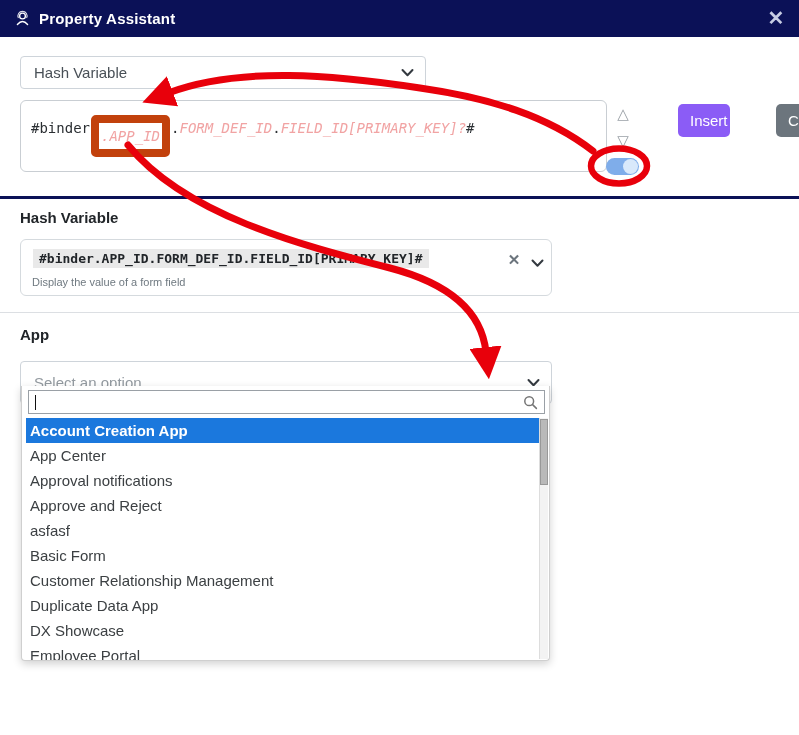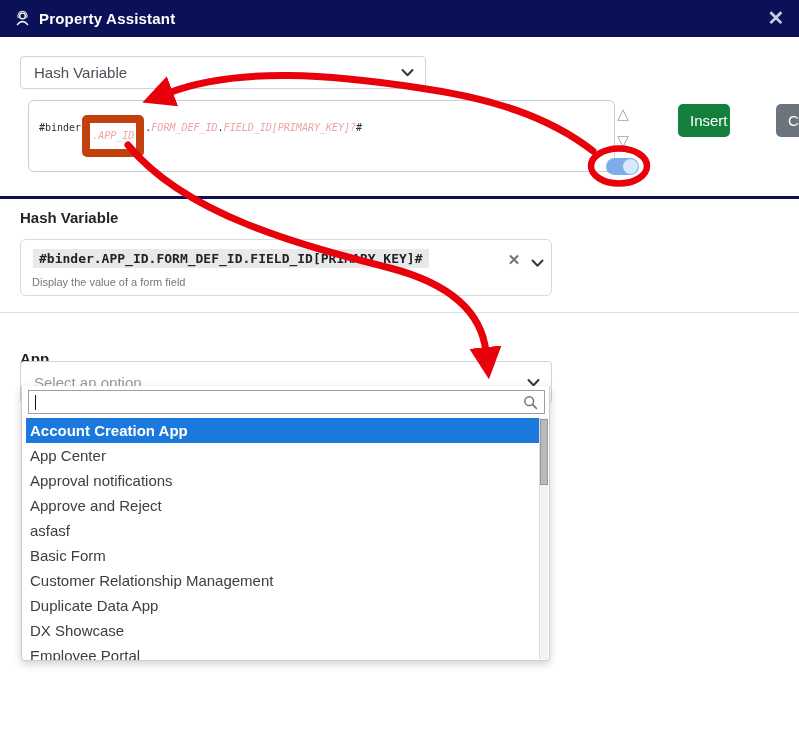--- a/index.html
+++ b/index.html
@@ -18,52 +18,52 @@
 
   
   .selbox { position:absolute; background:#fff; border:1px solid #ced4da; border-radius:4px;
             display:flex; align-items:center; font-size:15px; color:#495057; padding:0 30px 0 13px; }
   .selbox .chev { position:absolute; right:11px; top:50%; transform:translateY(-50%); }
   .chev svg { display:block; }
 
   .type-select { left:20px; top:56px; width:406px; height:33px; }
 
   
-  .expr { position:absolute; left:28px; top:100px; width:587px; height:72px;
+  .expr { position:absolute; left:20px; top:100px; width:587px; height:72px;
           background:#fff; border:1px solid #c9ced3; border-radius:6px;
           display:flex; align-items:flex-start; padding:14px 10px 0 10px;
-          font-family:"DejaVu Sans Mono", monospace; font-size:10px; color:#2b2f33; }
+          font-family:"DejaVu Sans Mono", monospace; font-size:14px; color:#2b2f33; }
   .expr .seg { white-space:pre; line-height:26px; }
   .expr .ph  { color:#f1a3a3; font-style:italic; }
   .expr .tokenbox { display:inline-block; border:8px solid #c2410c; border-radius:5px;
                     padding:0 2px; margin:0 1px; line-height:22px; }
 
   .spinner { position:absolute; left:612px; width:22px; height:16px; color:#9aa0a6;
              font-size:15px; line-height:16px; text-align:center; cursor:pointer;
              font-family:"DejaVu Sans", sans-serif; }
   .spin-up   { top:106px; }
   .spin-down { top:133px; }
 
   .toggle { position:absolute; left:606px; top:158px; width:33px; height:17px;
             border-radius:9px; background:#7fadea; cursor:pointer; }
   .toggle .knob { position:absolute; right:1px; top:1px; width:15px; height:15px;
                   border-radius:50%; background:#d9e9fb; }
 
   .btn { position:absolute; top:104px; height:33px; border:none; border-radius:5px;
          color:#fff; font-size:15px; font-family:"Liberation Sans",sans-serif;
          padding:0 12px; cursor:pointer; }
-  .btn-insert { left:678px; width:52px; background:#15803d; }
+  .btn-insert { left:678px; width:52px; background:#8b5cf6; }
   .btn-clear  { left:736px; width:50px; background:#6c757d;margin-left:40px; }
 
   
   .div-navy { position:absolute; left:0; top:196px; width:799px; height:3px; background:#0b1157; }
   .div-gray { position:absolute; left:0; top:312px; width:799px; height:1px; background:#dcdfe3; }
   .sec-label { position:absolute; left:20px; font-size:15px; font-weight:700; color:#212529; }
   .lbl-hash { top:209px; }
-  .lbl-app  { top:326px;margin-top:24px; }
+  .lbl-app  { top:326px; }
 
   
   .hash-box { position:absolute; left:20px; top:239px; width:532px; height:57px;
               background:#fff; border:1px solid #d5dade; border-radius:6px; }
   .hash-code { position:absolute; left:12px; top:9px; background:#e9e9e9;
                font-family:"DejaVu Sans Mono", monospace; font-size:13px; font-weight:600;
                color:#212529; padding:2px 6px; white-space:pre; }
   .hash-desc { position:absolute; left:11px; top:36px; font-size:11px; color:#6f7980; }
   .hash-x   { position:absolute; right:28px; top:11px; width:18px; height:18px; color:#6c757d;
               font-size:15px; font-weight:700; text-align:center; line-height:18px; cursor:pointer; }

